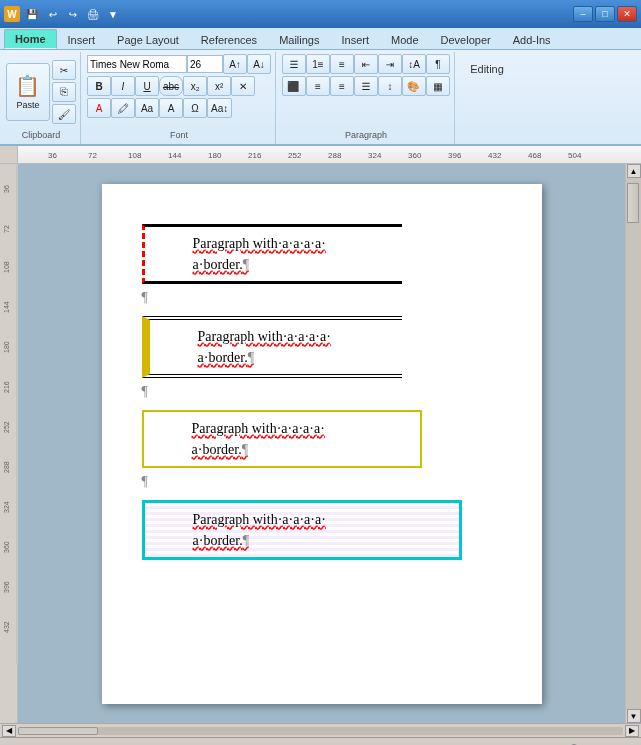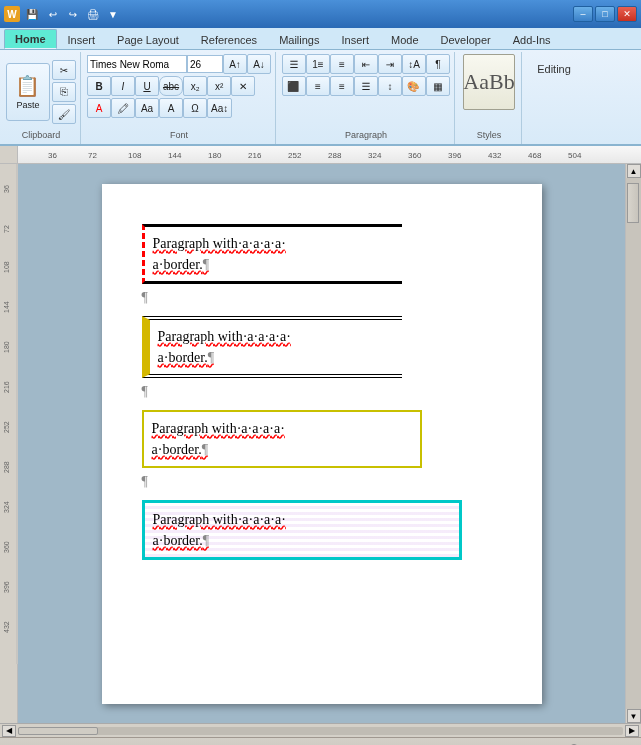--- a/index.html
+++ b/index.html
@@ -197,20 +197,21 @@
     
     .para-box {
       margin-bottom: 16px;
       font-family: 'Times New Roman', serif;
       font-size: 14px;
       line-height: 1.4;
       position: relative;
     }
     .para-text {
       padding: 6px 8px;
+      margin-left: 40px;
     }
 
     
     .para-mark { color: #888; }
 
     
     .status-bar {
       height: 22px;
       background: linear-gradient(to bottom, #d4d0c8, #c8c4bc);
       border-top: 1px solid #a09890;
@@ -322,26 +323,20 @@
         <div class="ribbon-btn-small">≡</div>
         <div class="ribbon-btn-small">☰</div>
         <div class="ribbon-btn-small">↕</div>
         <div class="ribbon-btn-small">🎨</div>
         <div class="ribbon-btn-small">▦</div>
       </div>
     </div>
     <div class="ribbon-group-label">Paragraph</div>
   </div>
 
-  <div class="ribbon-group styles-section">
-    <div class="styles-box">
-      <span style="font-size:22px; font-family: serif; color:#555;">AaBb</span>
-    </div>
-    <div class="ribbon-group-label">Styles</div>
-  </div>
 
   <div class="ribbon-group editing-section">
     <div style="display:flex; flex-direction:column; align-items:center; gap:4px;">
       <div style="font-size:11px; color:#333; font-weight:normal;margin-top:9px;">Editing</div>
     </div>
   </div>
 </div>
 
 <div class="ruler-area">
   <div class="ruler-corner"></div>

